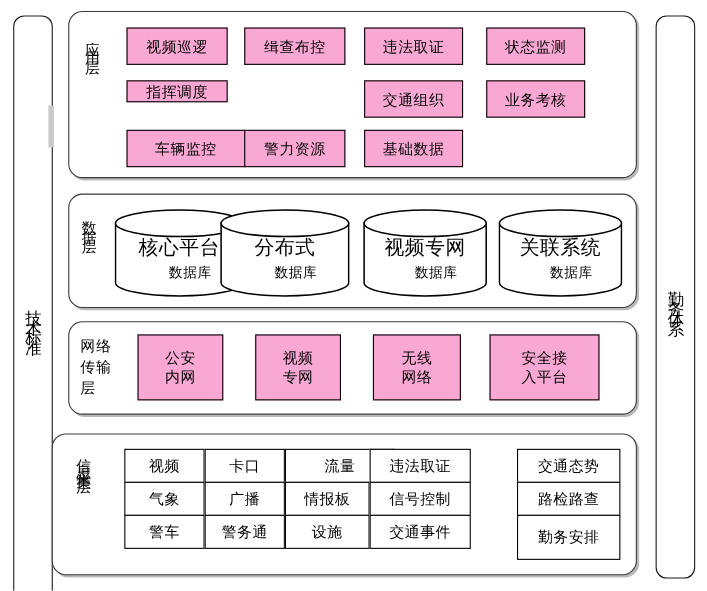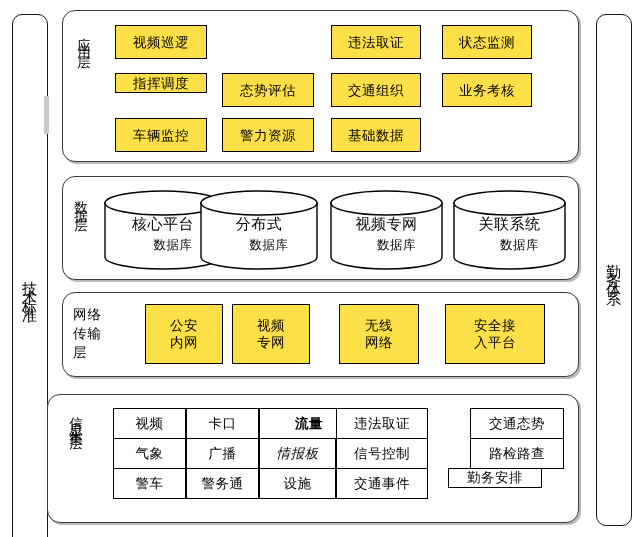--- a/index.html
+++ b/index.html
@@ -81,21 +81,21 @@
     line-height: 19px;
     width: 32px;
     text-align: left;
     letter-spacing: 1px;
   }
 
   
   .node {
     position: absolute;
     border: 1.4px solid #000000;
-    background: #fde047;
+    background: #f9a8d4;
     box-sizing: border-box;
     display: flex;
     align-items: center;
     justify-content: center;
     font-size: 13.5px;
     line-height: 17px;
     text-align: center;
     letter-spacing: 0.5px;
     white-space: pre-line;
   }
@@ -119,21 +119,21 @@
     box-sizing: border-box;
   }
   .cyl svg { display: block; }
   .cyl-text {
     position: absolute;
     left: 0; right: 0;
     top: 26px;
     text-align: center;
     line-height: 1;
   }
-  .cyl-t1 { font-size: 15px; letter-spacing: 0.5px; display:block; }
+  .cyl-t1 { font-size: 18px; letter-spacing: 0.5px; display:block; }
   .cyl-t2 { font-size: 12.5px; letter-spacing: 0.5px; display:block; margin-top: 8px; padding-left: 20px; }
 </style>
 </head>
 <body>
 
 <div id="canvas">
 
   <div class="rail" id="rail-left">
     <span class="rail-text">技术标准</span>
   </div>
@@ -141,29 +141,29 @@
 
   <div class="rail" id="rail-right">
     <span class="rail-text">勤务体系</span>
   </div>
 
   <div class="panel" style="left:62px; top:10px; width:517px; height:152px;">
   </div>
   <div class="panel-label spaced" style="left:77px; top:27px; height:115px;">应用层</div>
 
   <div class="node" style="left:115px; top:25px;  width:92px; height:34px;">视频巡逻</div>
+  <div class="node" style="left:222px; top:25px;  width:92px; height:34px;">缉查布控</div>
   <div class="node" style="left:331px; top:25px;  width:90px; height:34px;">违法取证</div>
   <div class="node" style="left:442px; top:25px;  width:90px; height:34px;">状态监测</div>
 
   <div class="node" style="left:115px; top:73px;  width:92px; height:20px;">指挥调度</div>
-  <div class="node" style="left:222px; top:73px;  width:92px; height:34px;">态势评估</div>
   <div class="node" style="left:331px; top:73px;  width:90px; height:34px;">交通组织</div>
   <div class="node" style="left:442px; top:73px;  width:90px; height:34px;">业务考核</div>
 
-  <div class="node" style="left:115px; top:118px; width:92px; height:34px;">车辆监控</div>
+  <div class="node" style="left:115px; top:118px; width:108px; height:34px;">车辆监控</div>
   <div class="node" style="left:222px; top:118px; width:92px; height:34px;">警力资源</div>
   <div class="node" style="left:331px; top:118px; width:90px; height:34px;">基础数据</div>
 
   <div class="panel" style="left:62px; top:176px; width:517px; height:104px;">
   </div>
   <div class="panel-label spaced" style="left:74px; top:190px; height:80px;">数据层</div>
 
   <div class="cyl" style="left:104px; top:190px; width:118px; height:80px;">
     <svg width="118" height="80" viewBox="0 0 118 80">
       <path d="M1,13 L1,67 A58,12 0 0 0 117,67 L117,13 Z" fill="#ffffff" stroke="#000000" stroke-width="1.4"></path>
@@ -209,45 +209,45 @@
   </div>
 
   <div class="panel" style="left:62px; top:292px; width:517px; height:85px;">
   </div>
   <div class="label-wrap" style="left:73px; top:305px;">
     <div>网络</div>
     <div>传输</div>
     <div>层</div>
   </div>
 
-  <div class="node" style="left:125px; top:304px; width:78px; height:60px;margin-left:20px;">公安
+  <div class="node" style="left:125px; top:304px; width:78px; height:60px;">公安
 内网</div>
   <div class="node" style="left:232px; top:304px; width:78px; height:60px;">视频
 专网</div>
   <div class="node" style="left:339px; top:304px; width:80px; height:60px;">无线
 网络</div>
   <div class="node" style="left:445px; top:304px; width:100px; height:60px;">安全接
 入平台</div>
 
   <div class="panel" style="left:47px; top:394px; width:532px; height:129px;">
   </div>
   <div class="panel-label tight" style="left:69px; top:406px; height:106px;">信息采集层</div>
 
   <div class="gridcell" style="left:113px; top:408px; width:73px; height:31px;">视频</div>
   <div class="gridcell" style="left:186px; top:408px; width:73px; height:31px;">卡口</div>
-  <div class="gridcell" style="left:259px; top:408px; width:100px; height:31px;font-weight:bold;">流量</div>
+  <div class="gridcell" style="left:259px; top:408px; width:100px; height:31px;">流量</div>
   <div class="gridcell" style="left:336px; top:408px; width:92px; height:31px;">违法取证</div>
 
   <div class="gridcell" style="left:113px; top:438px; width:73px; height:31px;">气象</div>
   <div class="gridcell" style="left:186px; top:438px; width:73px; height:31px;">广播</div>
-  <div class="gridcell" style="left:259px; top:438px; width:77px; height:31px;font-style:italic;">情报板</div>
+  <div class="gridcell" style="left:259px; top:438px; width:77px; height:31px;">情报板</div>
   <div class="gridcell" style="left:336px; top:438px; width:92px; height:31px;">信号控制</div>
 
   <div class="gridcell" style="left:113px; top:468px; width:73px; height:31px;">警车</div>
   <div class="gridcell" style="left:186px; top:468px; width:73px; height:31px;">警务通</div>
   <div class="gridcell" style="left:259px; top:468px; width:77px; height:31px;">设施</div>
   <div class="gridcell" style="left:336px; top:468px; width:92px; height:31px;">交通事件</div>
 
   <div class="gridcell" style="left:470px; top:408px; width:94px; height:31px;">交通态势</div>
   <div class="gridcell" style="left:470px; top:438px; width:94px; height:31px;">路检路查</div>
-  <div class="gridcell" style="left:448px; top:468px; width:94px; height:20px;">勤务安排</div>
+  <div class="gridcell" style="left:470px; top:468px; width:94px; height:41px;">勤务安排</div>
 
 </div>
 
 </body></html>

